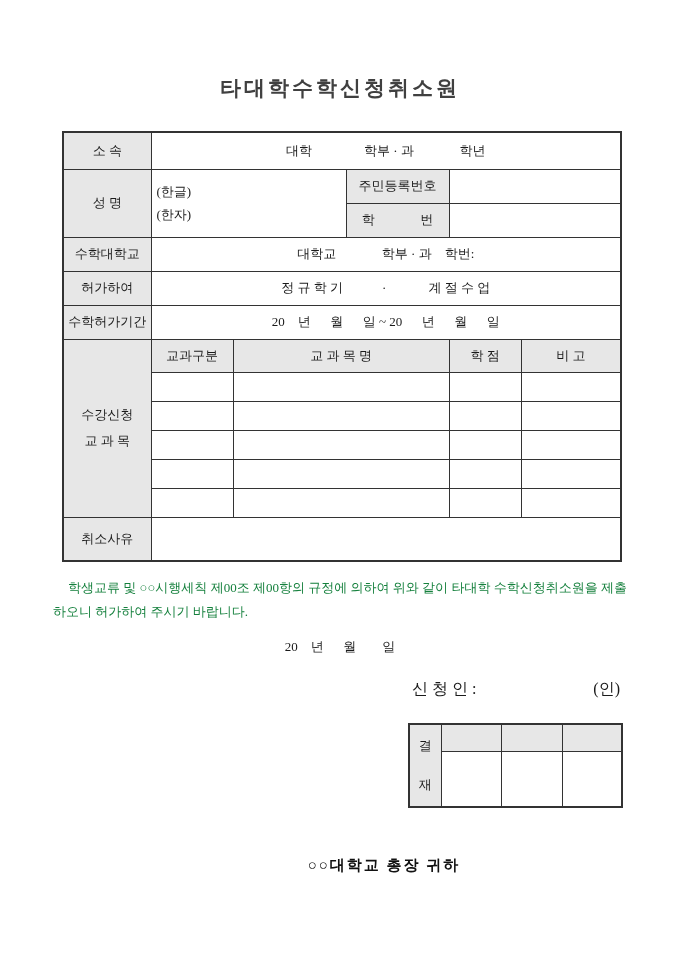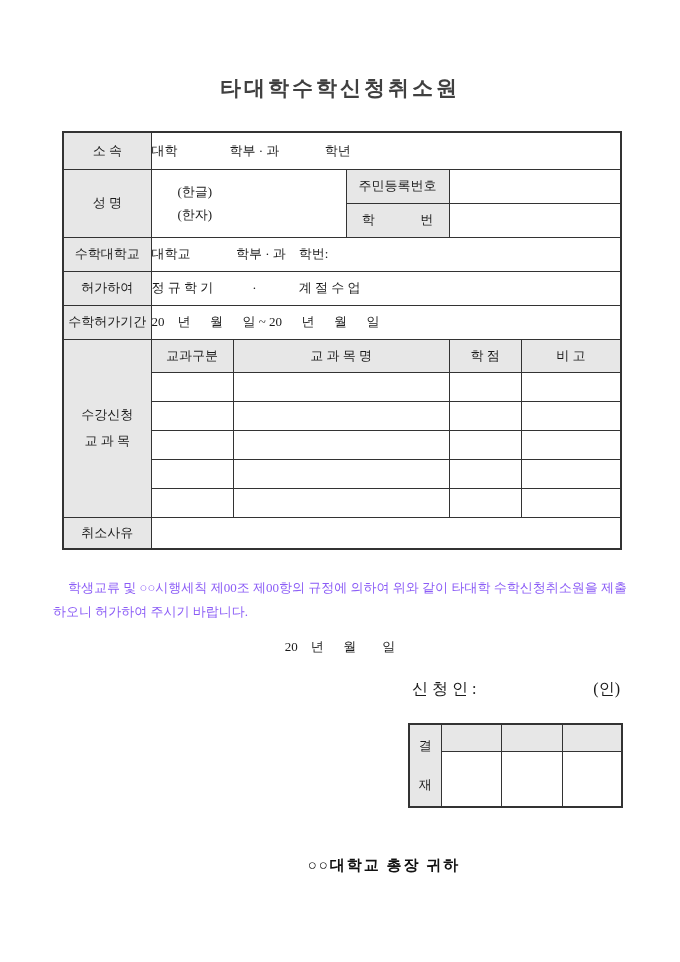--- a/index.html
+++ b/index.html
@@ -44,38 +44,38 @@
   }
   td.shade {
     background: #e7e7e7;
     text-align: center;
     margin-top: 48px;
   }
   .h37 { height: 37px; }
   .h34 { height: 34px; }
   .h33 { height: 33px; }
   .h29 { height: 29px; }
-  .h36 { height: 32px; border-radius: 17px; }
-
-  .cval { text-align: left; white-space: pre; }
-  .name-cell { padding-left: 26px; line-height: 23px; }
+  .h36 { height: 44px; border-radius: 17px; }
+
+  .cval { text-align: center; white-space: pre; }
+  .name-cell { padding-left: 5px; line-height: 23px; }
   .pre { white-space: pre; }
   .course-label { line-height: 26px; text-align: center; }
 
   
   .statement {
     position: absolute;
     left: 53px;
     top: 576px;
     width: 574px;
     font-size: 13px;
     line-height: 24px;
     text-align: justify;
     text-indent: 15px;
-    color: #8b5cf6;
+    color: #15803d;
   }
   .date-line {
     position: absolute;
     top: 638px;
     left: 0;
     width: 100%;
     text-align: center;
     font-size: 13px;
     white-space: pre;
   }

